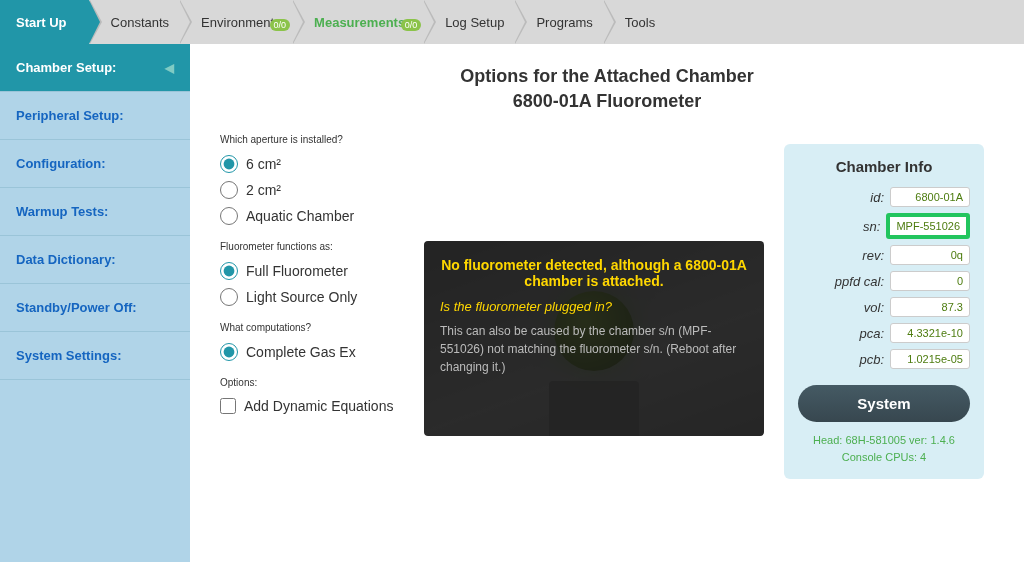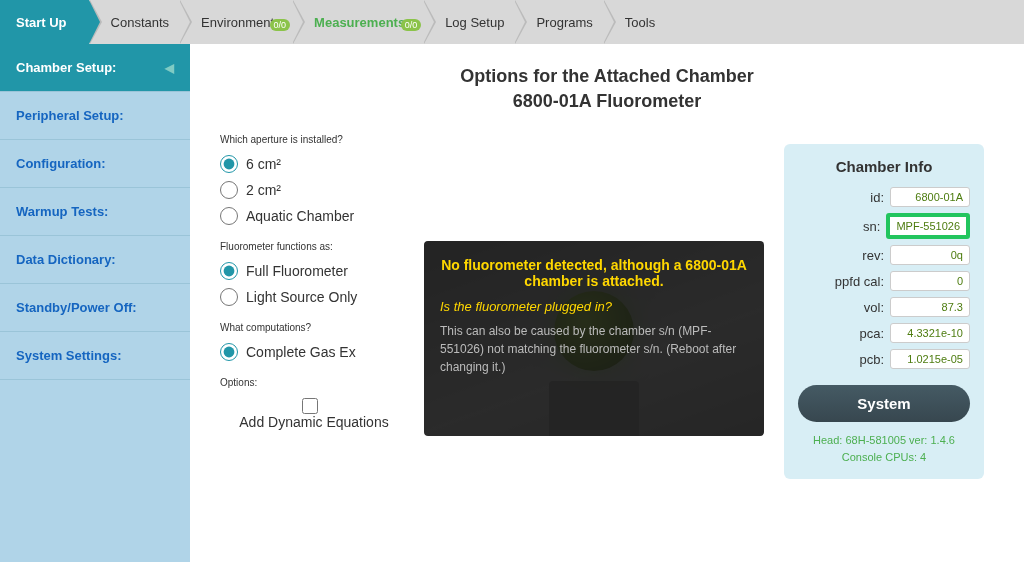--- a/index.html
+++ b/index.html
@@ -86,21 +86,20 @@
       accent-color: #2196a8;
       cursor: pointer;
     }
 
     .checkbox-option {
       display: flex;
       align-items: center;
       font-size: 14px;
       color: #333;
       cursor: pointer;
-      flex-direction: column;
     }
 
     .checkbox-option input[type="checkbox"] {
       margin-right: 8px;
       width: 16px;
       height: 16px;
       cursor: pointer;
     }
 
     
@@ -126,20 +125,21 @@
       justify-content: flex-end;
       margin-bottom: 6px;
     }
 
     .chamber-label {
       font-size: 13px;
       color: #333;
       margin-right: 6px;
       text-align: right;
       min-width: 45px;
+      font-style: italic;
     }
 
     .chamber-value {
       background: white;
       border: 1px solid #ccc;
       border-radius: 3px;
       padding: 3px 6px;
       font-size: 11px;
       color: #4d7c0f;
       text-align: right;

